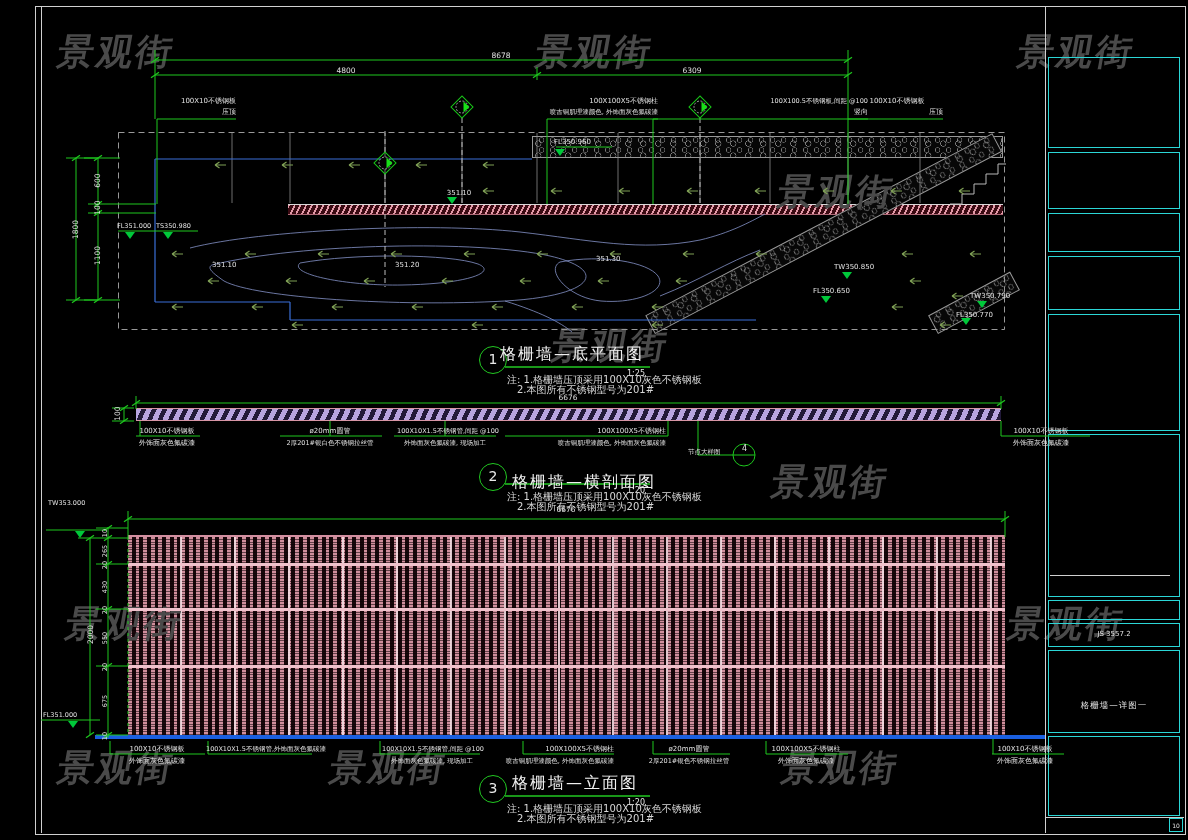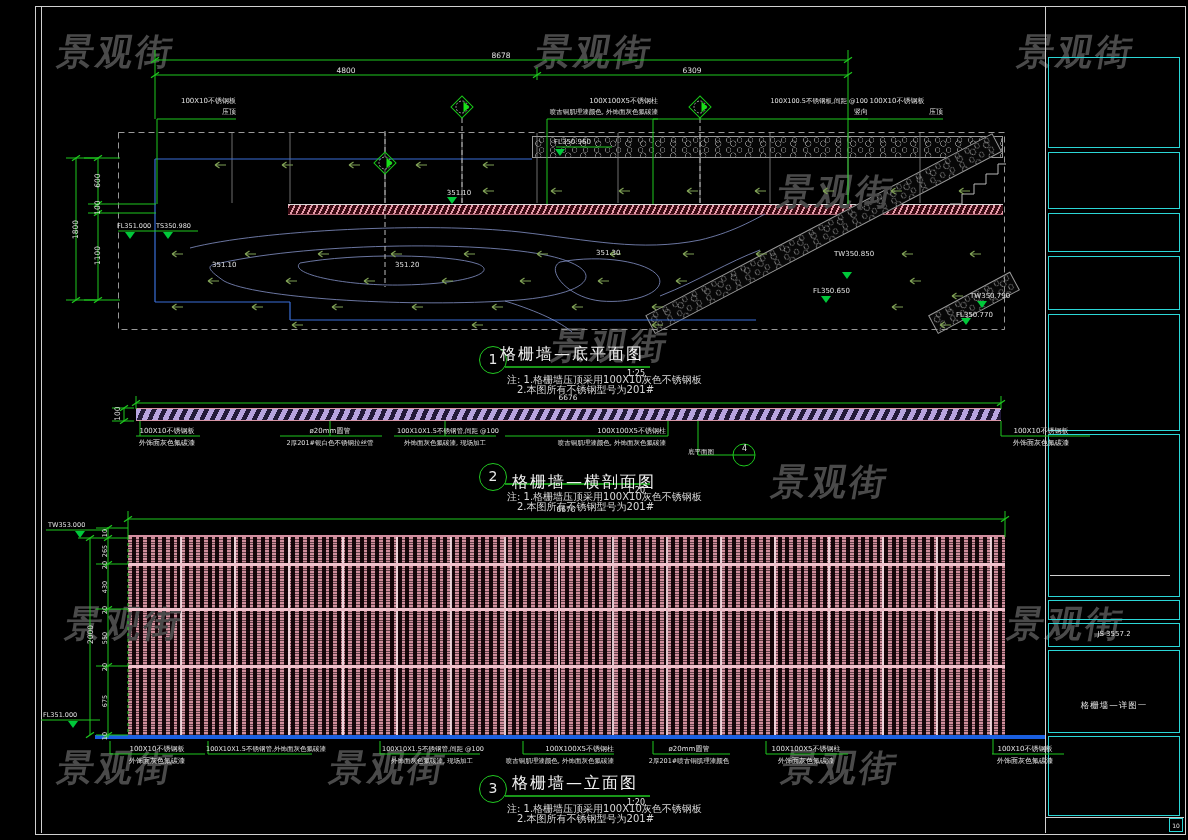--- a/index.html
+++ b/index.html
@@ -271,22 +271,22 @@
   <div class="lb r" style="left:730px;top:107px;width:138px">竖向</div>
   <div class="lb c" style="left:851px;top:96px;width:92px">100X10不锈钢板</div>
   <div class="lb r" style="left:851px;top:107px;width:92px">压顶</div>
 
   <div class="lb" style="left:554px;top:137px;width:58px">FL350.960</div>
   <div class="lb c" style="left:437px;top:188px;width:44px">351.10</div>
   <div class="lb f65" style="left:117px;top:221px;width:40px">FL351.000</div>
   <div class="lb f65" style="left:156px;top:221px;width:42px">TS350.980</div>
   <div class="lb" style="left:212px;top:260px;width:42px">351.10</div>
   <div class="lb" style="left:395px;top:260px;width:42px">351.20</div>
-  <div class="lb" style="left:596px;top:248px;width:42px">351.30</div>
-  <div class="lb" style="left:834px;top:249px;width:48px">TW350.850</div>
+  <div class="lb" style="left:596px;top:254px;width:42px">351.30</div>
+  <div class="lb" style="left:834px;top:262px;width:48px">TW350.850</div>
   <div class="lb" style="left:813px;top:286px;width:48px">FL350.650</div>
   <div class="lb" style="left:970px;top:291px;width:48px">TW350.790</div>
   <div class="lb" style="left:956px;top:310px;width:48px">FL350.770</div>
 
   <div class="numc" style="left:479px;top:346px">1</div>
   <div class="vtitle" style="left:500px;top:344px">格栅墙—底平面图</div>
   <div class="lb r" style="left:595px;top:369px;width:50px;font-size:8px">1:25</div>
   <div class="note" style="left:507px;top:375px">注: 1.格栅墙压顶采用100X10灰色不锈钢板</div>
   <div class="note" style="left:517px;top:384.5px">2.本图所有不锈钢型号为201#</div>
 
@@ -296,31 +296,31 @@
   <div class="lb c" style="left:136px;top:426px;width:62px">100X10不锈钢板</div>
   <div class="lb c" style="left:128px;top:438px;width:78px">外饰面灰色氟碳漆</div>
   <div class="lb c" style="left:300px;top:426px;width:60px">ø20mm圆管</div>
   <div class="lb c f65" style="left:282px;top:438px;width:96px">2厚201#银白色不锈钢拉丝管</div>
   <div class="lb c f65" style="left:397px;top:426px;width:96px">100X10X1.5不锈钢管,间距 @100</div>
   <div class="lb c f65" style="left:400px;top:438px;width:90px">外饰面灰色氟碳漆, 现场加工</div>
   <div class="lb r" style="left:560px;top:426px;width:106px">100X100X5不锈钢柱</div>
   <div class="lb r f65" style="left:530px;top:438px;width:136px">喷古铜肌理漆颜色, 外饰面灰色氟碳漆</div>
   <div class="lb c" style="left:1010px;top:426px;width:62px">100X10不锈钢板</div>
   <div class="lb c" style="left:1002px;top:438px;width:78px">外饰面灰色氟碳漆</div>
-  <div class="lb f65" style="left:688px;top:447px;width:44px">底平面图</div>
+  <div class="lb f65" style="left:688px;top:447px;width:44px">节点大样图</div>
   <div class="lb c" style="left:737px;top:444px;width:15px;font-size:8px">4</div>
 
   <div class="numc" style="left:479px;top:463px">2</div>
   <div class="vtitle" style="left:512px;top:472px">格栅墙—横剖面图</div>
   <div class="lb r" style="left:595px;top:486px;width:50px;font-size:8px">1:20</div>
   <div class="note" style="left:507px;top:492px">注: 1.格栅墙压顶采用100X10灰色不锈钢板</div>
   <div class="note" style="left:517px;top:501.5px">2.本图所有不锈钢型号为201#</div>
 
   <div class="dim c" style="left:535px;top:505px;width:62px">6676</div>
-  <div class="lb f65" style="left:48px;top:520px;width:54px">TW353.000</div>
+  <div class="lb f65" style="left:48px;top:498px;width:54px">TW353.000</div>
   <div class="lb f65" style="left:43px;top:710px;width:54px">FL351.000</div>
 
   <div class="lb c vt f65" style="left:94px;top:528px;width:22px">10</div>
   <div class="lb c vt f65" style="left:94px;top:546px;width:22px">265</div>
   <div class="lb c vt f65" style="left:94px;top:560px;width:22px">20</div>
   <div class="lb c vt f65" style="left:94px;top:582px;width:22px">430</div>
   <div class="lb c vt f65" style="left:94px;top:605px;width:22px">20</div>
   <div class="lb c vt f65" style="left:94px;top:633px;width:22px">550</div>
   <div class="lb c vt f65" style="left:94px;top:662px;width:22px">20</div>
   <div class="lb c vt f65" style="left:94px;top:696px;width:22px">675</div>
@@ -328,21 +328,21 @@
   <div class="dim c vt" style="left:76px;top:630px;width:28px">2000</div>
 
   <div class="lb c" style="left:126px;top:744px;width:62px">100X10不锈钢板</div>
   <div class="lb c" style="left:118px;top:756px;width:78px">外饰面灰色氟碳漆</div>
   <div class="lb c f65" style="left:206px;top:744px;width:106px">100X10X1.5不锈钢管,外饰面灰色氟碳漆</div>
   <div class="lb c f65" style="left:382px;top:744px;width:98px">100X10X1.5不锈钢管,间距 @100</div>
   <div class="lb c f65" style="left:386px;top:756px;width:92px">外饰面灰色氟碳漆, 现场加工</div>
   <div class="lb r" style="left:518px;top:744px;width:96px">100X100X5不锈钢柱</div>
   <div class="lb r f65" style="left:478px;top:756px;width:136px">喷古铜肌理漆颜色, 外饰面灰色氟碳漆</div>
   <div class="lb c" style="left:650px;top:744px;width:78px">ø20mm圆管</div>
-  <div class="lb c f65" style="left:634px;top:756px;width:110px">2厚201#喷古铜肌理漆颜色</div>
+  <div class="lb c f65" style="left:634px;top:756px;width:110px">2厚201#银色不锈钢拉丝管</div>
   <div class="lb c" style="left:764px;top:744px;width:84px">100X100X5不锈钢柱</div>
   <div class="lb c" style="left:770px;top:756px;width:72px">外饰面灰色氟碳漆</div>
   <div class="lb c" style="left:994px;top:744px;width:62px">100X10不锈钢板</div>
   <div class="lb c" style="left:986px;top:756px;width:78px">外饰面灰色氟碳漆</div>
 
   <div class="numc" style="left:479px;top:775px">3</div>
   <div class="vtitle" style="left:512px;top:773px">格栅墙—立面图</div>
   <div class="lb r" style="left:595px;top:798px;width:50px;font-size:8px">1:20</div>
   <div class="note" style="left:507px;top:804px">注: 1.格栅墙压顶采用100X10灰色不锈钢板</div>
   <div class="note" style="left:517px;top:813.5px">2.本图所有不锈钢型号为201#</div>

